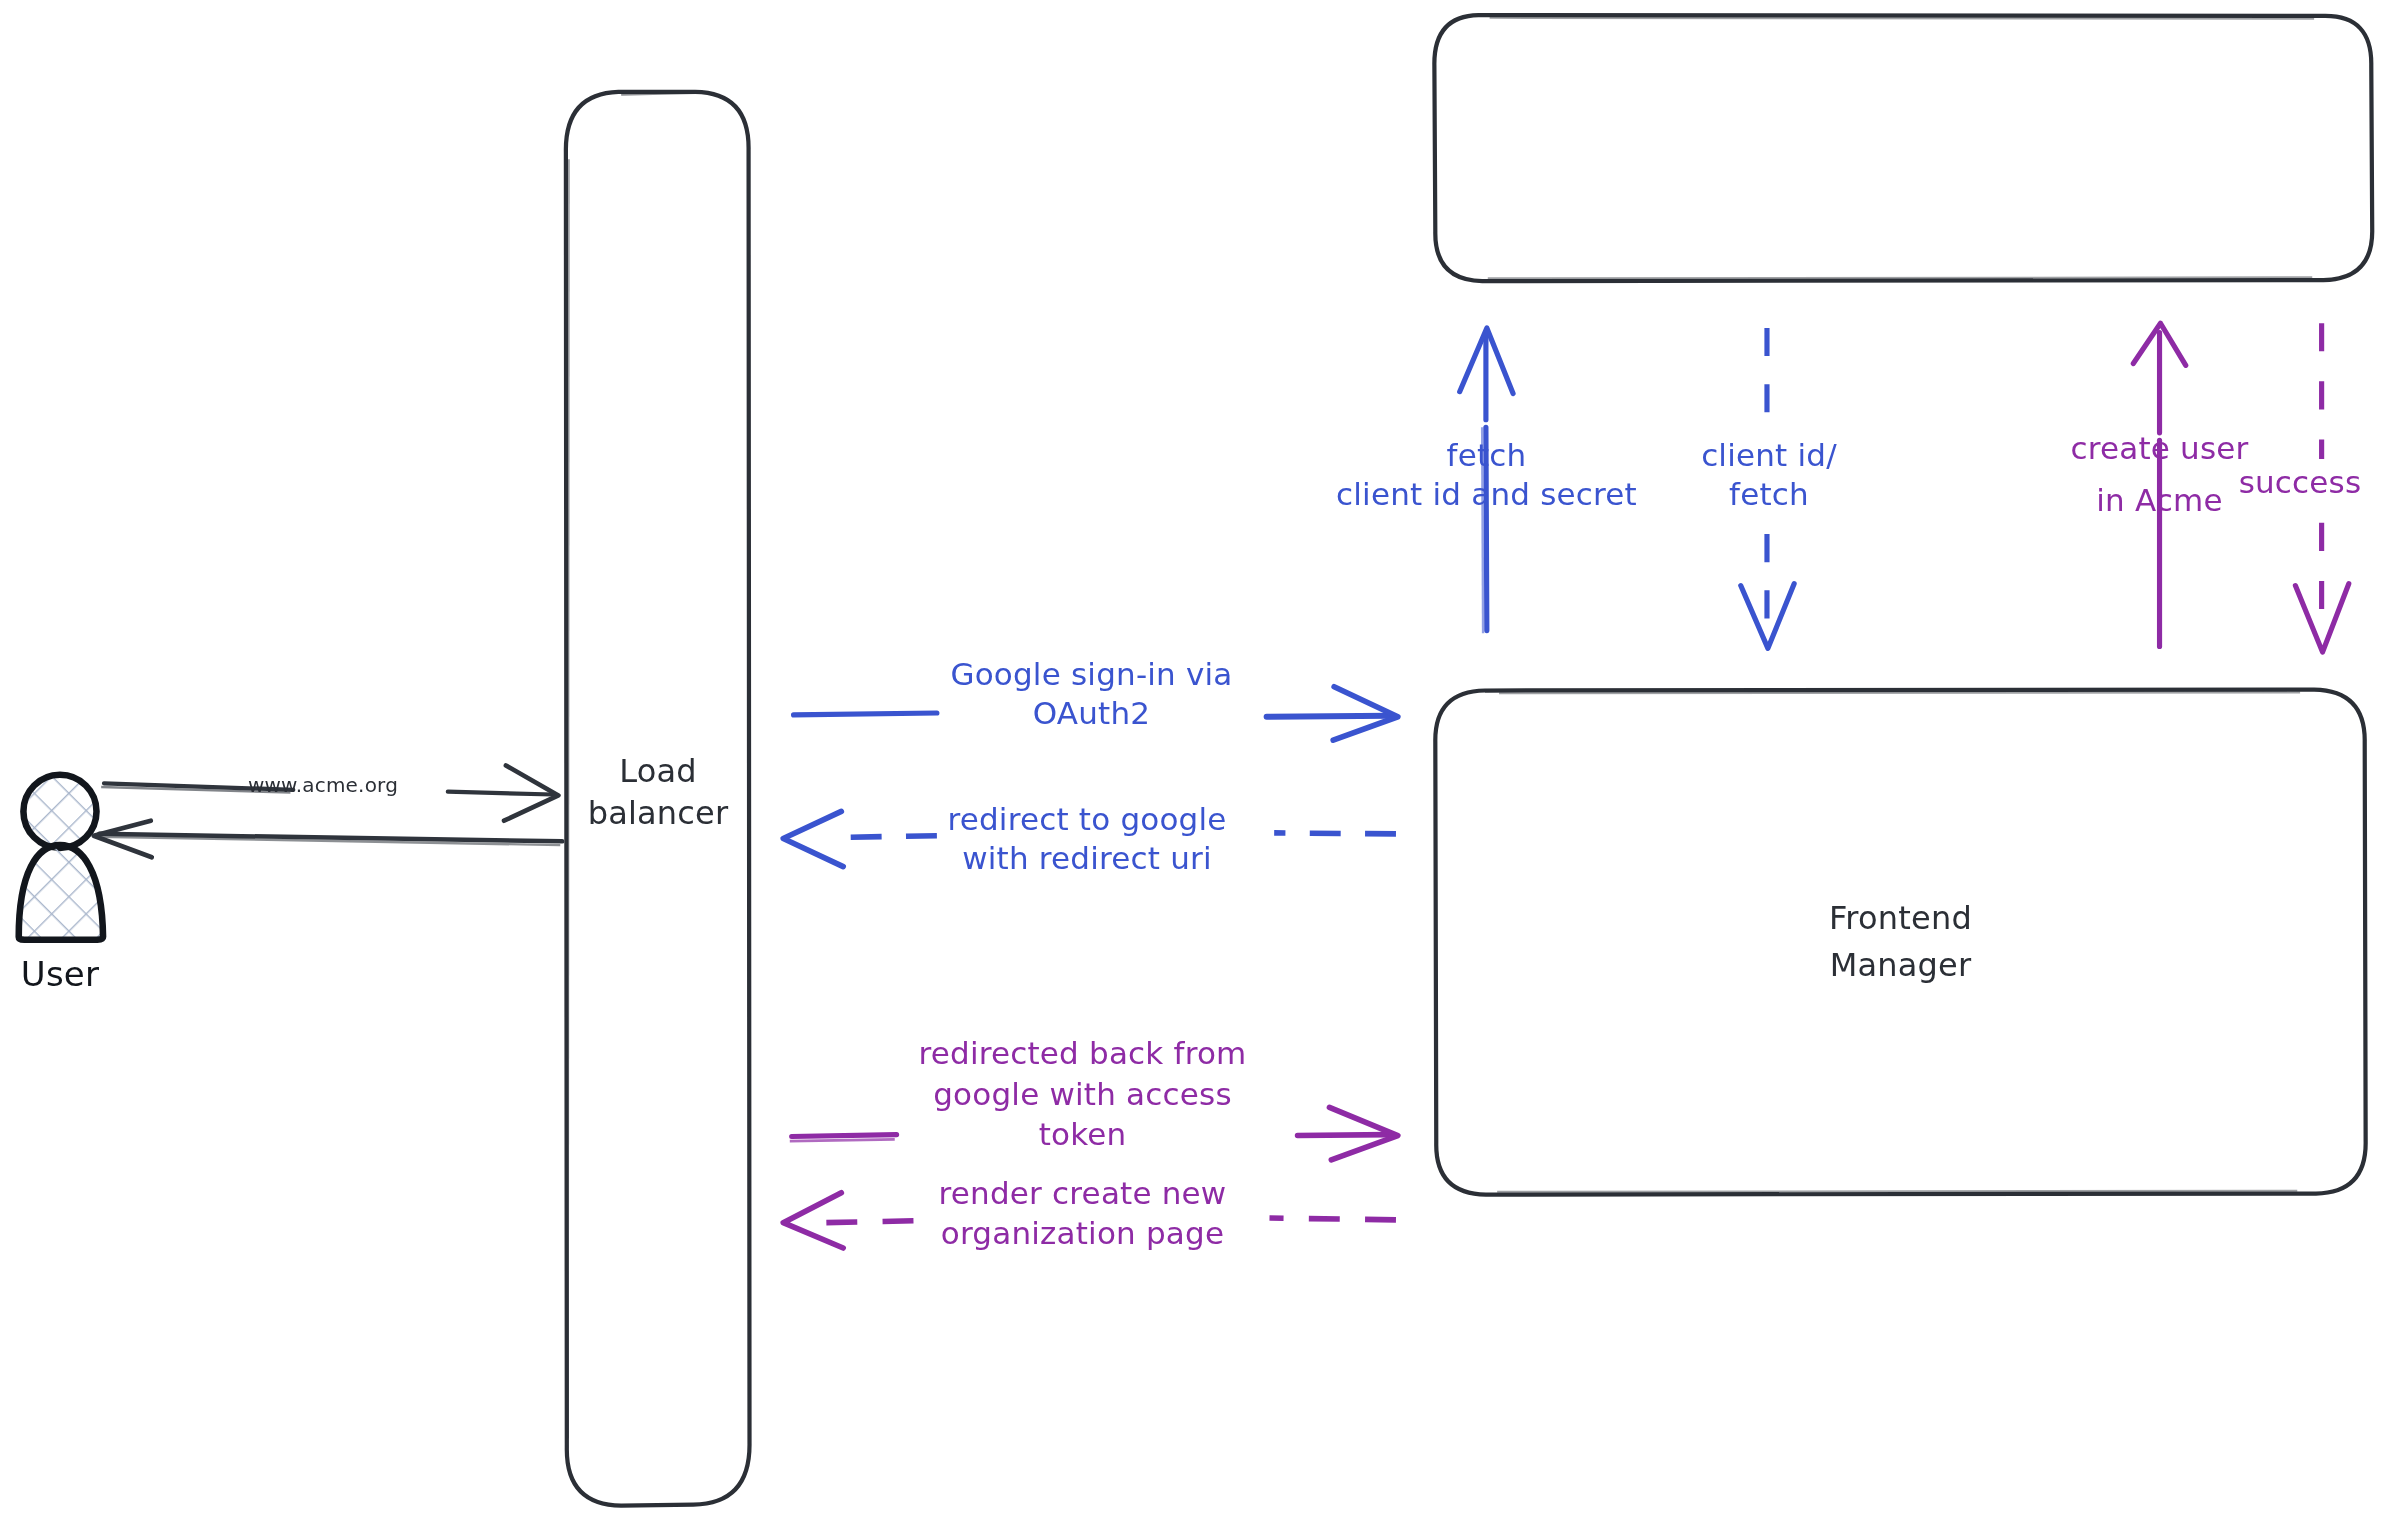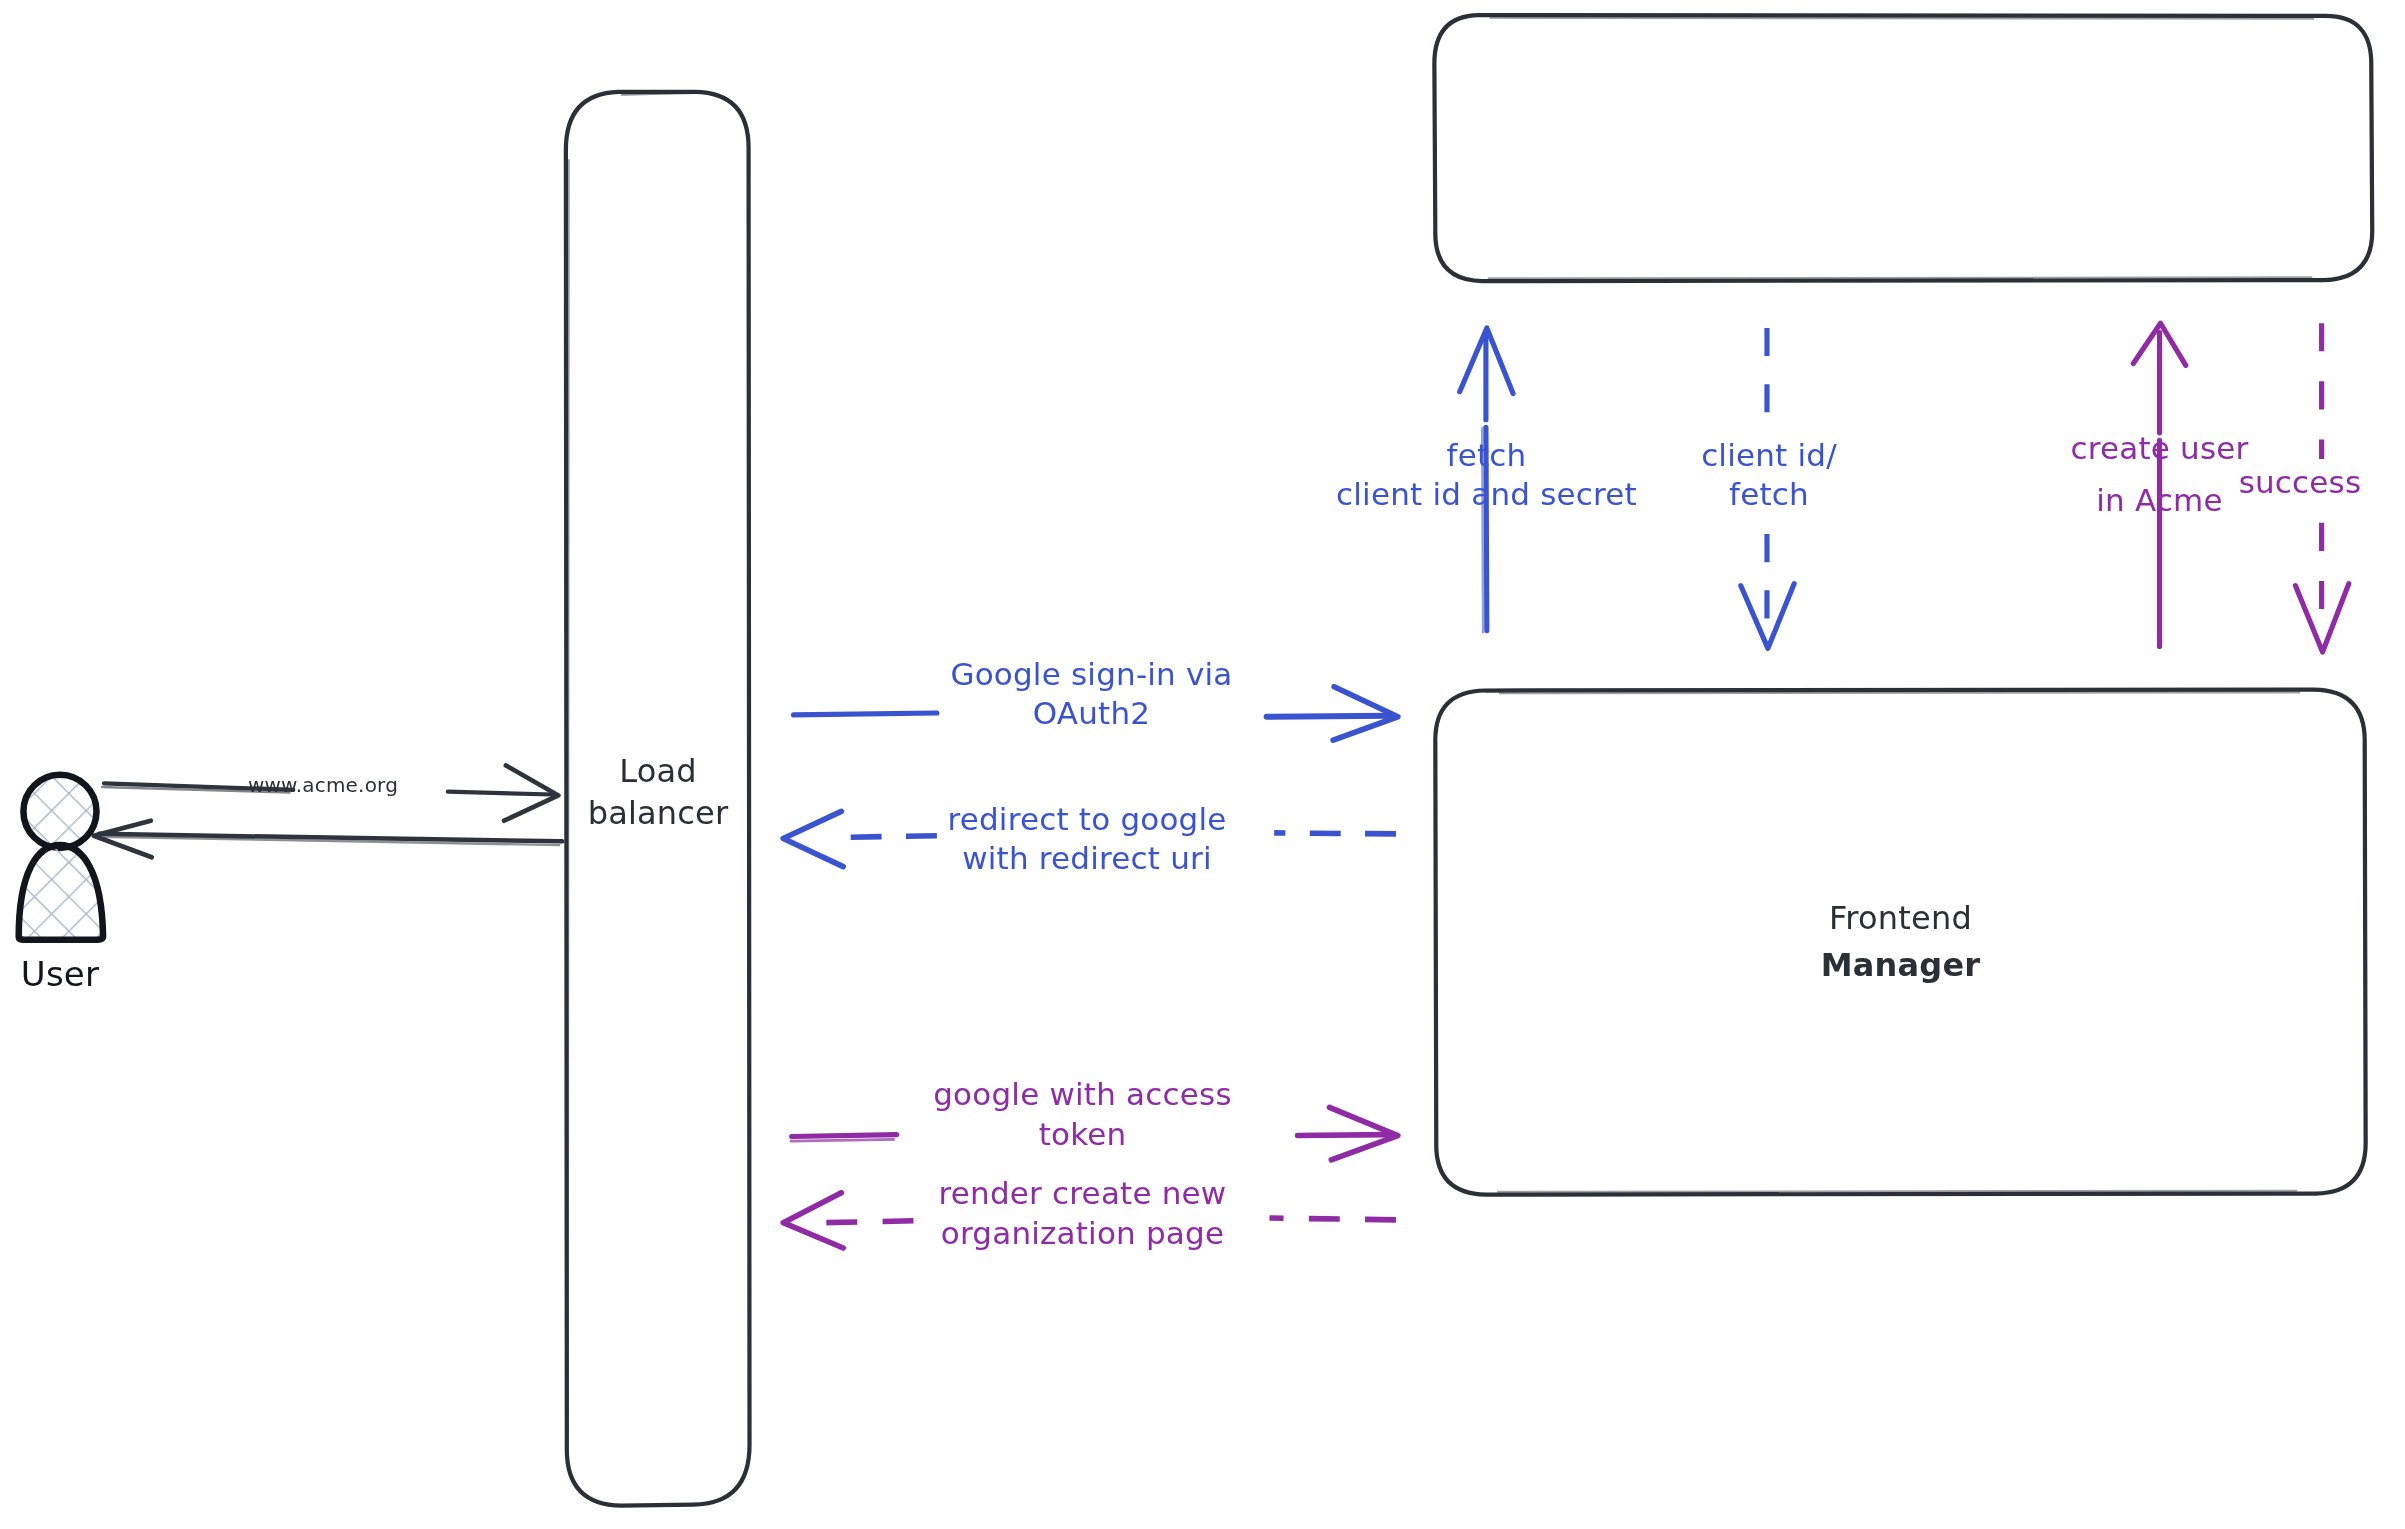--- a/index.html
+++ b/index.html
@@ -155,30 +155,31 @@
     </g>
   </svg>
 
   <div class="lbl user-lbl" style="left:0px; top:954px; width:120px;">User</div>
 
   <div class="lbl node-lbl" style="left:566px; top:752px; width:184px;">Load</div>
   <div class="lbl node-lbl" style="left:566px; top:794px; width:184px;">balancer</div>
 
 
   <div class="lbl node-lbl" style="left:1436px; top:899px; width:929px;">Frontend</div>
-  <div class="lbl node-lbl" style="left:1436px; top:946px; width:929px;font-weight:bold;">Manager</div>
+  <div class="lbl node-lbl" style="left:1436px; top:946px; width:929px;">Manager</div>
 
   <div class="lbl edge-lbl-dark" style="left:187px; top:773px; width:272px;">www.acme.org</div>
 
   <div class="lbl edge-lbl-blue" style="left:909px; top:656px; width:365px;">Google sign-in via</div>
   <div class="lbl edge-lbl-blue" style="left:909px; top:695px; width:365px;">OAuth2</div>
 
   <div class="lbl edge-lbl-blue" style="left:909px; top:801px; width:356px;">redirect to google</div>
   <div class="lbl edge-lbl-blue" style="left:909px; top:840px; width:356px;">with redirect uri</div>
 
+  <div class="lbl edge-lbl-purple" style="left:881px; top:1035px; width:403px;">redirected back from</div>
   <div class="lbl edge-lbl-purple" style="left:881px; top:1076px; width:403px;">google with access</div>
   <div class="lbl edge-lbl-purple" style="left:881px; top:1116px; width:403px;">token</div>
 
   <div class="lbl edge-lbl-purple" style="left:881px; top:1175px; width:403px;">render create new</div>
   <div class="lbl edge-lbl-purple" style="left:881px; top:1215px; width:403px;">organization page</div>
 
   <div class="lbl edge-lbl-blue" style="left:1312px; top:437px; width:349px;">fetch</div>
   <div class="lbl edge-lbl-blue" style="left:1299px; top:476px; width:375px;">client id and secret</div>
 
   <div class="lbl edge-lbl-blue" style="left:1668px; top:437px; width:202px;">client id/</div>

